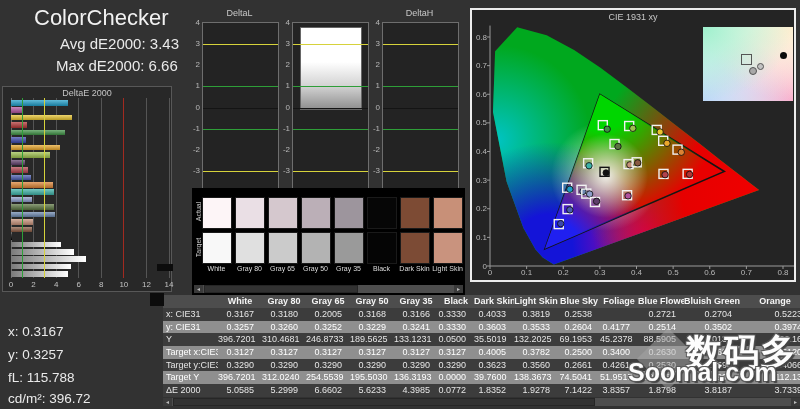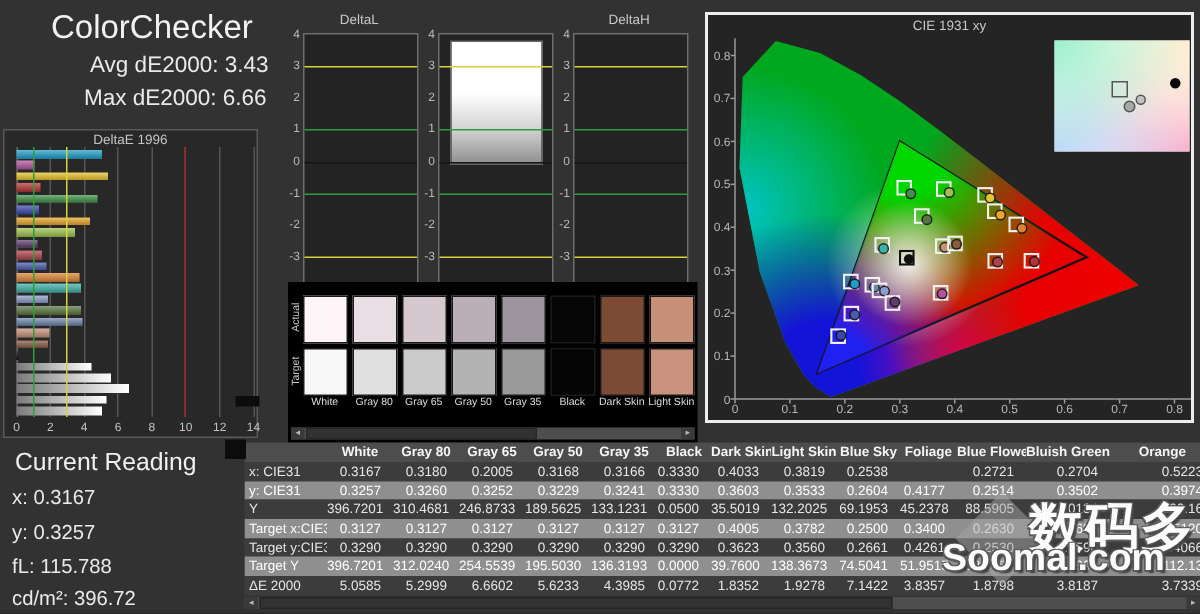--- a/index.html
+++ b/index.html
@@ -65,21 +65,21 @@
 </head>
 <body>
 
 <div id="root">
 
   <div class="abs" id="app-title">ColorChecker</div>
   <div class="abs" id="avg-de">Avg dE2000: 3.43</div>
   <div class="abs" id="max-de">Max dE2000: 6.66</div>
 
   <div class="abs" id="deltae-panel">
-    <div id="deltae-title">DeltaE 1996</div>
+    <div id="deltae-title">DeltaE 2000</div>
     <div id="deltae-plot">
         <div class="gridline" style="left: 22.0714px;"></div>
         <div class="gridline" style="left: 44.6429px;"></div>
         <div class="gridline" style="left: 67.2143px;"></div>
         <div class="gridline" style="left: 89.7857px;"></div>
         <div class="gridline" style="left: 112.357px;"></div>
         <div class="gridline" style="left: 134.929px;"></div>
         <div class="gridline" style="left: 157.5px;"></div>
         <div class="gridline" style="left: 0px; background: rgb(106, 106, 106);"></div>
         <div class="bar" style="top: 2px; width: 56.6543px; background: linear-gradient(rgba(255, 255, 255, 0.3), rgba(0, 0, 0, 0.22)), rgb(30, 157, 200);"></div>
@@ -354,21 +354,20 @@
         <div class="cie-ylab" style="top: 194.25px;">0.2</div>
         <div class="cie-ylab" style="top: 165.625px;">0.3</div>
         <div class="cie-ylab" style="top: 137px;">0.4</div>
         <div class="cie-ylab" style="top: 108.375px;">0.5</div>
         <div class="cie-ylab" style="top: 79.75px;">0.6</div>
         <div class="cie-ylab" style="top: 51.125px;">0.7</div>
         <div class="cie-ylab" style="top: 22.5px;">0.8</div>
       </div>
   </div>
 
-  <div class="abs" id="cr-title">Current Reading</div>
   <div class="cr-line" style="top:324px;">x: 0.3167</div>
   <div class="cr-line" style="top:347px;">y: 0.3257</div>
   <div class="cr-line" style="top:370px;">fL: 115.788</div>
   <div class="cr-line" style="top:391px;">cd/m²: 396.72</div>
 
   <div class="abs" id="meas-table">
       <div class="trow hdr">
         <div class="tcell hd lab" style="width: 55px;"></div>
         <div class="tcell hd" style="width: 44px;">White</div>
         <div class="tcell hd" style="width: 44px;">Gray 80</div>

